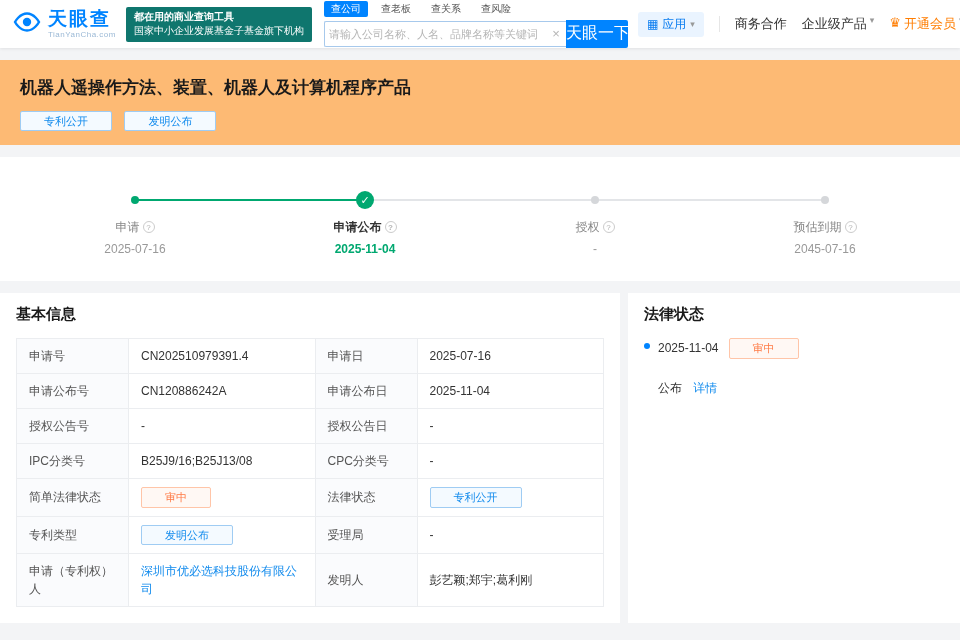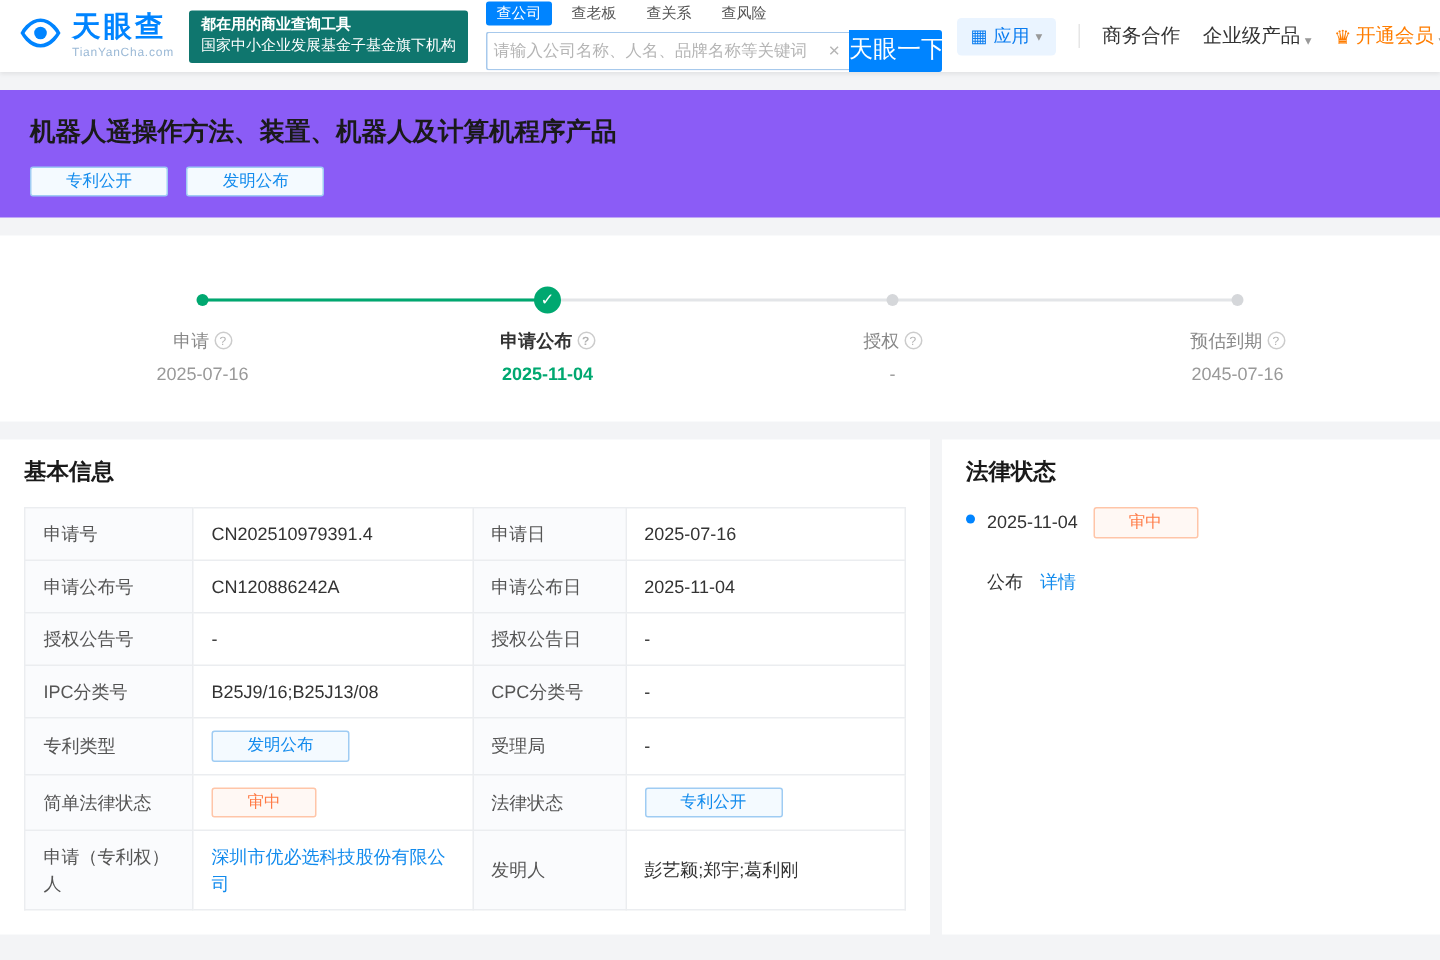--- a/index.html
+++ b/index.html
@@ -31,28 +31,28 @@
     border-right: none; border-radius: 2px 0 0 2px; display: flex; align-items: center;
     padding: 0 4px; background: #fff; }
   .search-box input { border: none; outline: none; flex: 1; font-size: 11px; color: #333; min-width: 0; background: transparent; }
   .search-box input::placeholder { color: #b5b5b5; }
   .clear-x { color: #b5b5b5; font-size: 13px; cursor: pointer; padding: 0 2px; }
   .search-btn { height: 28px; width: 62px; background: #0084ff; color: #fff; border: none;
     border-radius: 0 2px 2px 0; font-size: 16px; cursor: pointer; font-family: inherit; }
   .topnav { margin-left: auto; display: flex; align-items: center; gap: 15px; font-size: 13px; color: #333; }
   .app-pill { background: #eaf4ff; color: #0a7cf0; font-size: 12px; padding: 4px 9px;
     border-radius: 3px; display: flex; gap: 4px; align-items: center; cursor: pointer; }
-  .nav-item { cursor: pointer; display: flex; align-items: flex-end; gap: 3px; }
+  .nav-item { cursor: pointer; display: flex; align-items: flex-start; gap: 3px; }
   .caret { color: #999; font-size: 9px; }
   .vip { color: #ff7d00; }
   .vip .crown { font-size: 13px; }
   .divider { width: 1px; height: 16px; background: #e6e6e6; }
   
   section, .main-row { margin-top: 12px; }
-  .title-card { background: #8b5cf6; padding: 16px 20px 14px; }
+  .title-card { background: #fdba74; padding: 16px 20px 14px; }
   .page-title { font-size: 17px; font-weight: bold; color: #1a1a1a; margin-bottom: 12px; }
   .tag { display: inline-block; font-size: 11px; padding: 2px 23px; border-radius: 2px; line-height: 1.3; }
   .tag-blue { color: #128bed; border: 1px solid #9fccf3; background: #f4faff; }
   .tag-orange { color: #ff7a45; border: 1px solid #ffc5a8; background: #fff8f4; }
   .title-tags .tag { margin-right: 8px; }
   .card-h { font-size: 15px; font-weight: bold; color: #1a1a1a; }
   .progress-card { background: #fff; padding: 14px 20px 18px; }
   
   .timeline { position: relative; margin-top: 20px; height: 72px; }
   .tl-line { position: absolute; top: 8px; left: 12.5%; right: 12.5%; height: 2px; background: #e3e5e8; }
@@ -220,36 +220,36 @@
         <td class="lbl2">授权公告日</td>
         <td class="val">-</td>
       </tr>
       <tr>
         <td class="lbl">IPC分类号</td>
         <td class="val">B25J9/16;B25J13/08</td>
         <td class="lbl2">CPC分类号</td>
         <td class="val">-</td>
       </tr>
       <tr>
+        <td class="lbl">简单法律状态</td>
+        <td class="val">
+          <span class="tag tag-orange">审中</span>
+        </td>
+        <td class="lbl2">法律状态</td>
+        <td class="val">
+          <span class="tag tag-blue">专利公开</span>
+        </td>
+      </tr>
+      <tr>
         <td class="lbl">专利类型</td>
         <td class="val">
           <span class="tag tag-blue">发明公布</span>
         </td>
         <td class="lbl2">受理局</td>
         <td class="val">-</td>
-      </tr>
-      <tr>
-        <td class="lbl">简单法律状态</td>
-        <td class="val">
-          <span class="tag tag-orange">审中</span>
-        </td>
-        <td class="lbl2">法律状态</td>
-        <td class="val">
-          <span class="tag tag-blue">专利公开</span>
-        </td>
       </tr>
       <tr>
         <td class="lbl">申请（专利权）人</td>
         <td class="val">
           <a class="lnk">深圳市优必选科技股份有限公司</a>
         </td>
         <td class="lbl2">发明人</td>
         <td class="val">彭艺颖;郑宇;葛利刚</td>
       </tr>
 

